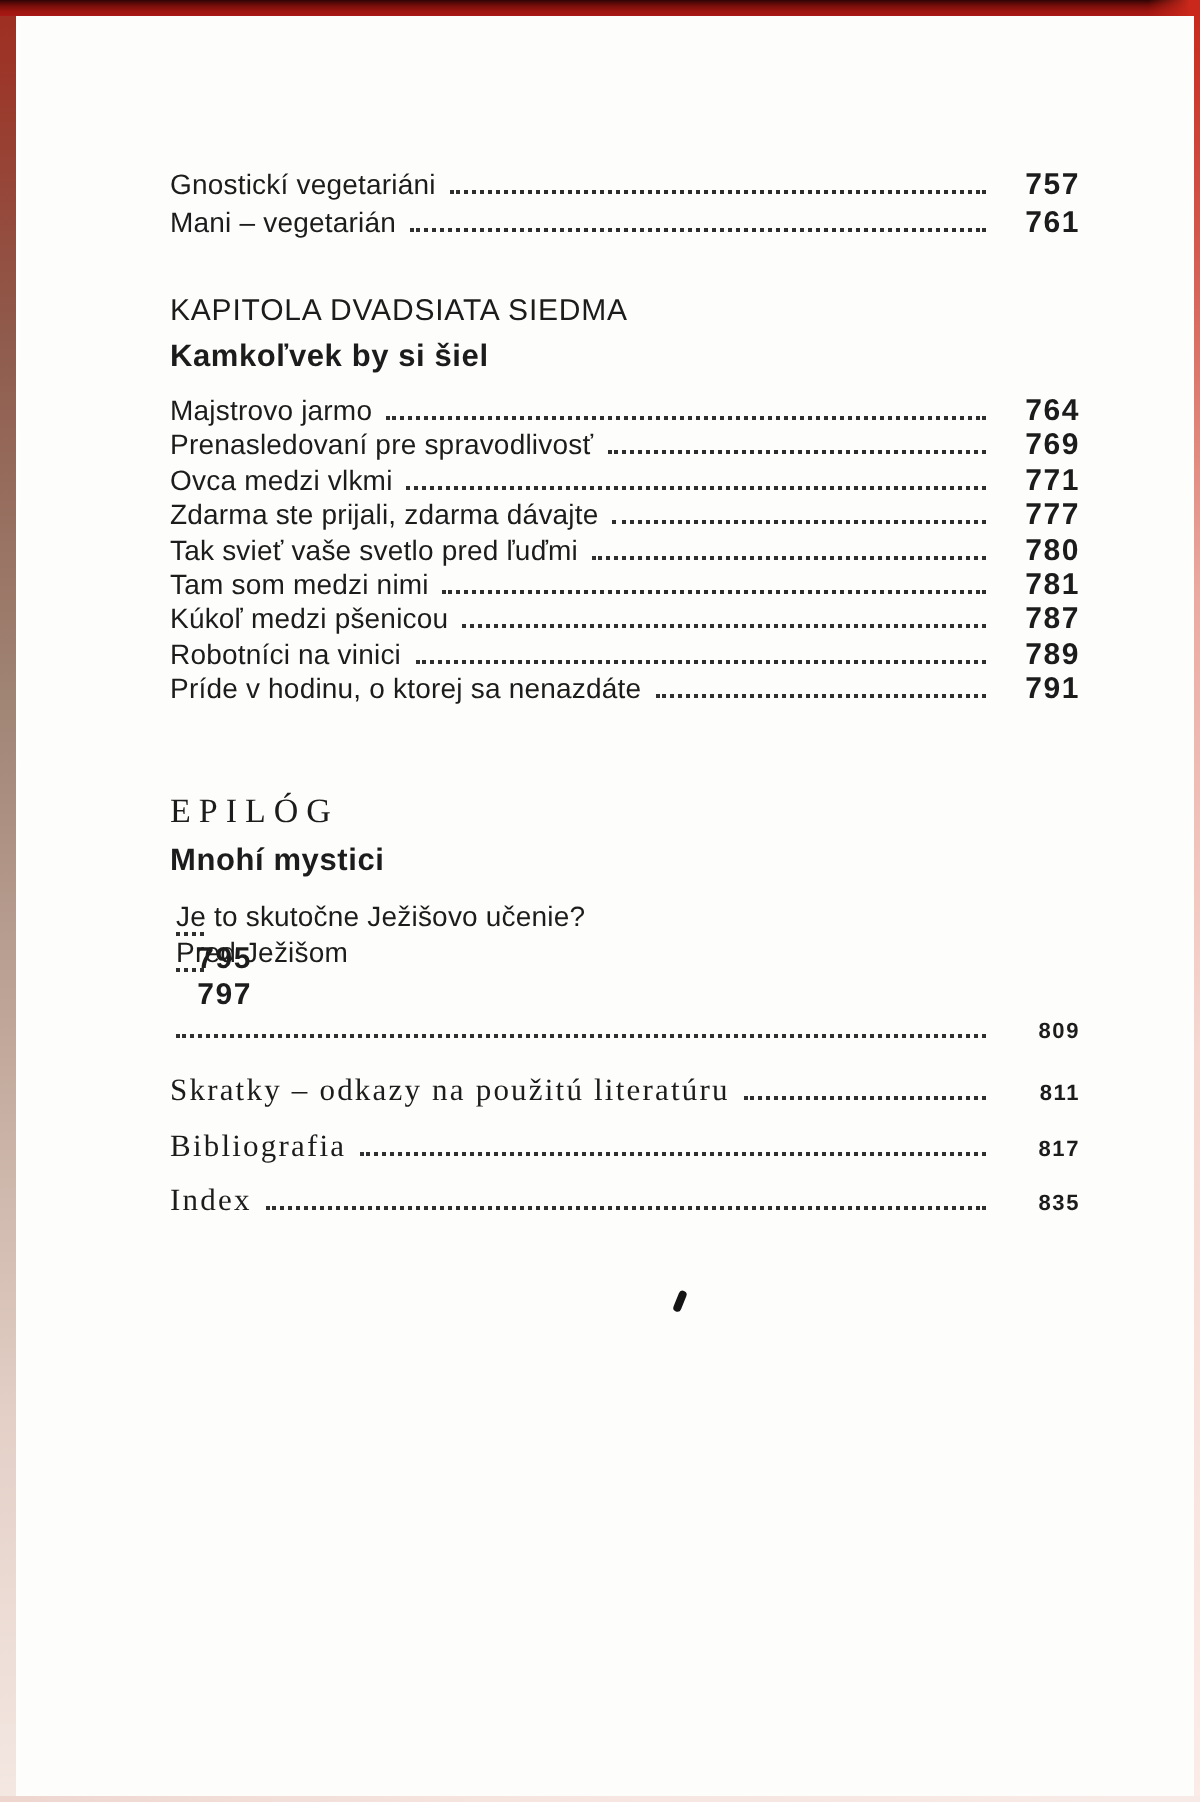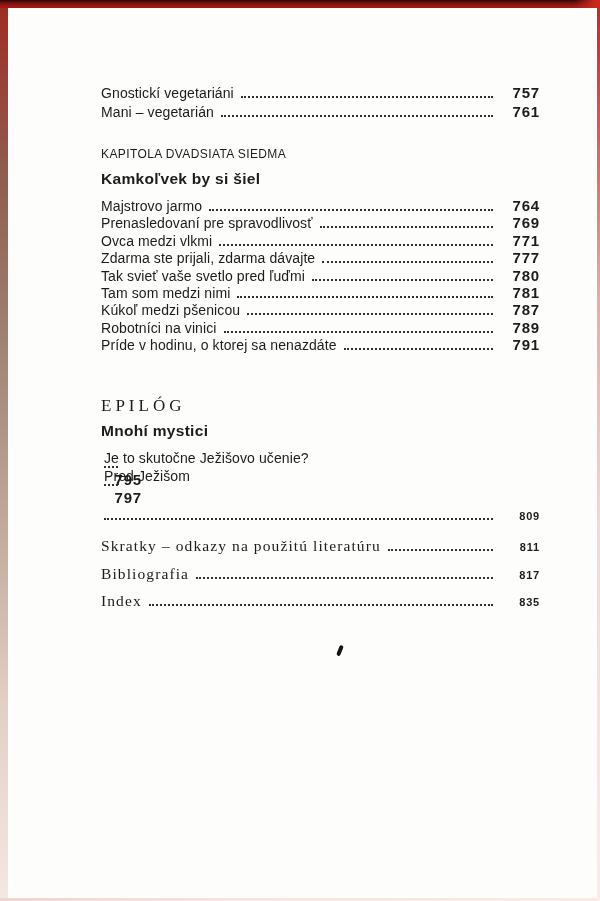--- a/index.html
+++ b/index.html
@@ -37,23 +37,23 @@
     background:linear-gradient(to right,#eed6cf 0%,#f6e4df 40%,#f8ebe7 100%);
   }
 
   .content{position:absolute;left:85px;width:455px;top:0;}
 
   .toc-row{display:flex;align-items:baseline;height:17.4px;font-size:14px;white-space:nowrap;}
   .toc-row .t{flex:0 0 auto;padding-right:4px;letter-spacing:.1px;}
   .leader{flex:1 1 auto;border-bottom:2px dotted #2f2f2f;margin:0 9px 3px 3px;min-width:14px;}
   .num{flex:0 0 auto;width:38px;text-align:right;font-weight:bold;font-size:15px;letter-spacing:.8px;}
 
-  .group{position:absolute;left:16px;right:0;}
+  .group{position:absolute;left:0;right:0;}
   .g-top{top:84px;}       .g-top .toc-row{height:18.5px;}
-  .g-kicker{top:147px;font-size:12px;letter-spacing:.4px;}
+  .g-kicker{top:147px;font-size:15px;letter-spacing:.4px;}
   .g-chtitle{top:170px;font-size:15.5px;font-weight:bold;letter-spacing:.3px;}
   .g-entries{top:197px;}
   .g-epilog-kicker{top:396px;font-family:"Liberation Serif",serif;font-weight:normal;font-size:17px;letter-spacing:4px;}
   .g-epilog-title{top:422px;font-size:15.5px;font-weight:bold;letter-spacing:.3px;}
   .g-epilog-entries{top:450px;} .g-epilog-entries .toc-row{height:18px;flex-direction:column;}
   .g-back{top:510px;font-family:"Liberation Serif",serif;}
   .g-back .toc-row{height:27.3px;font-size:15.5px;}
   .g-back .t{letter-spacing:1.1px;}
   .g-back .num{font-size:11px;font-family:"Liberation Sans",sans-serif;}
 

